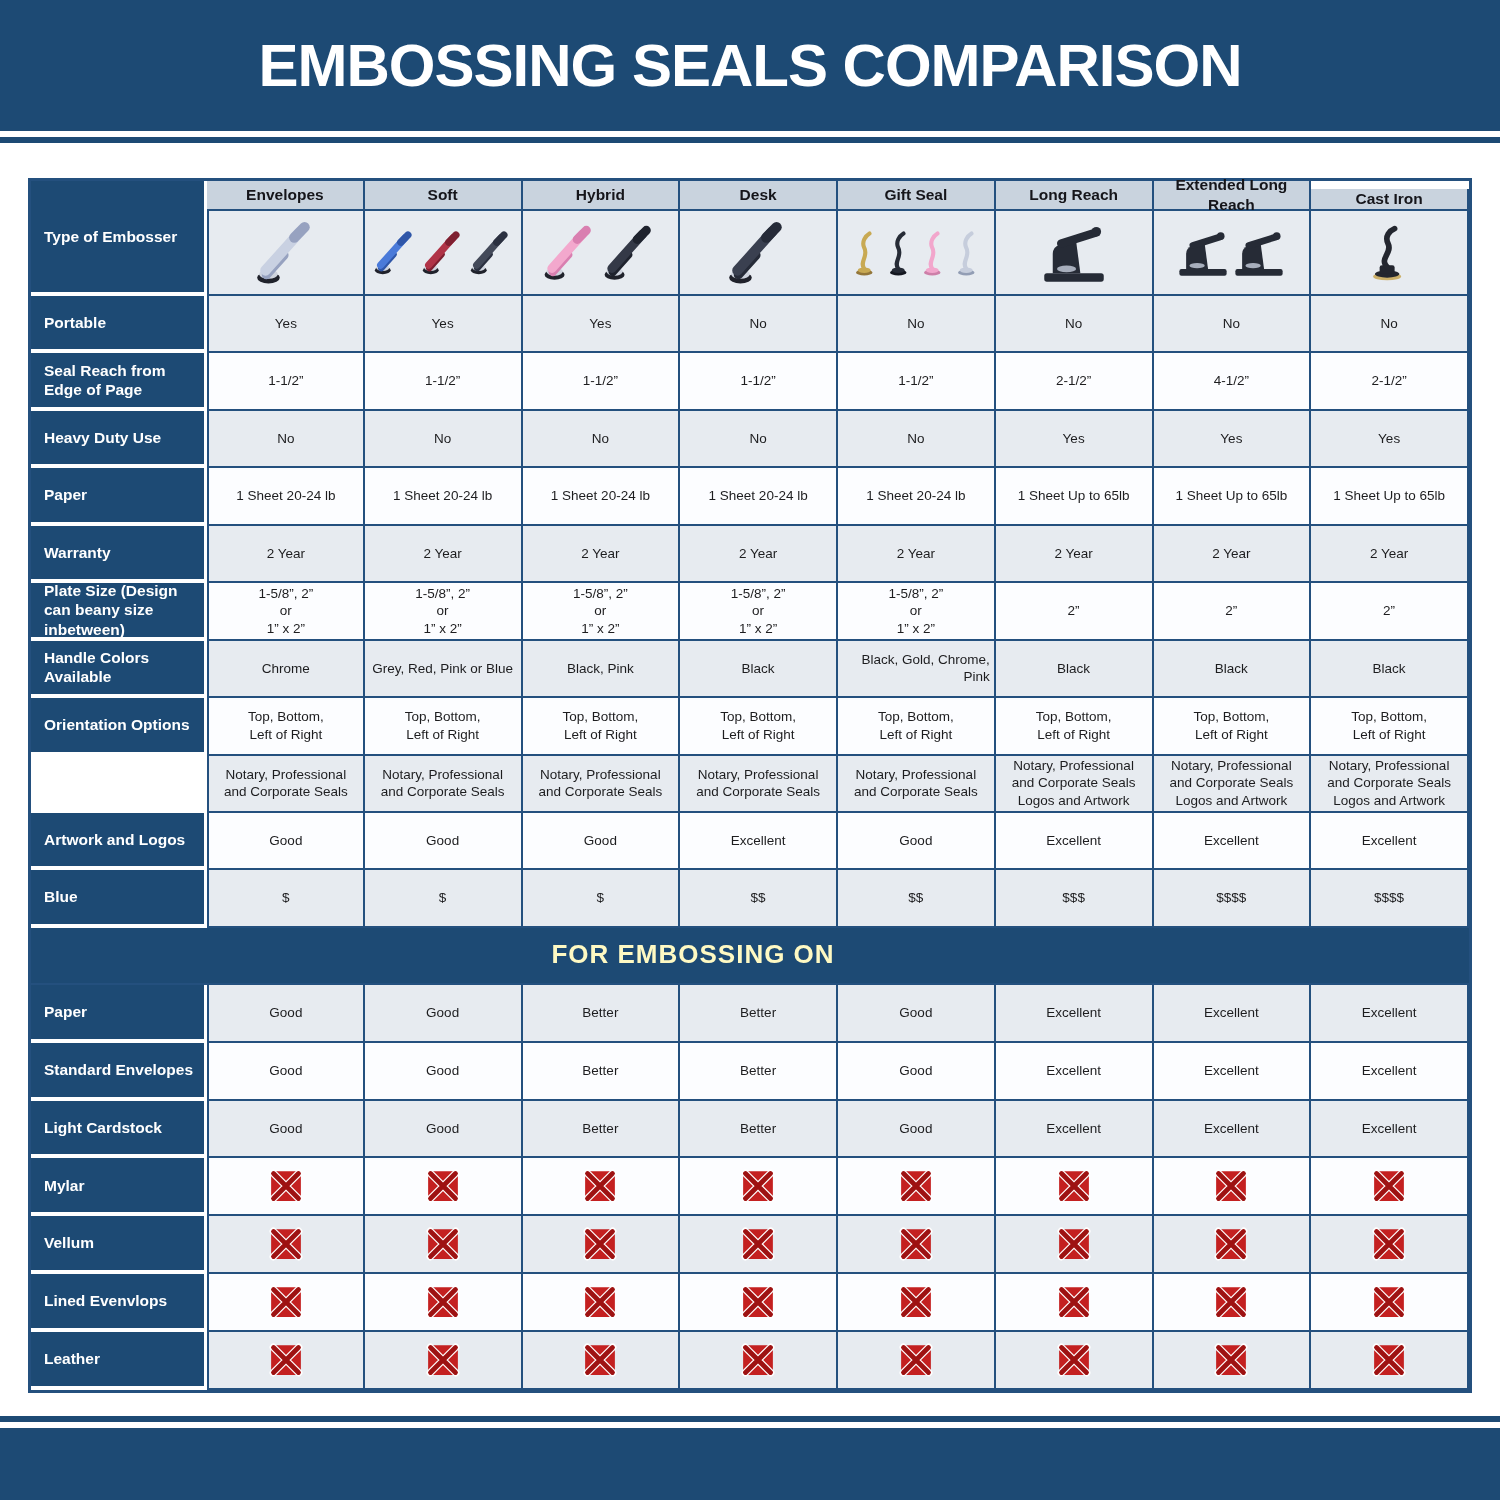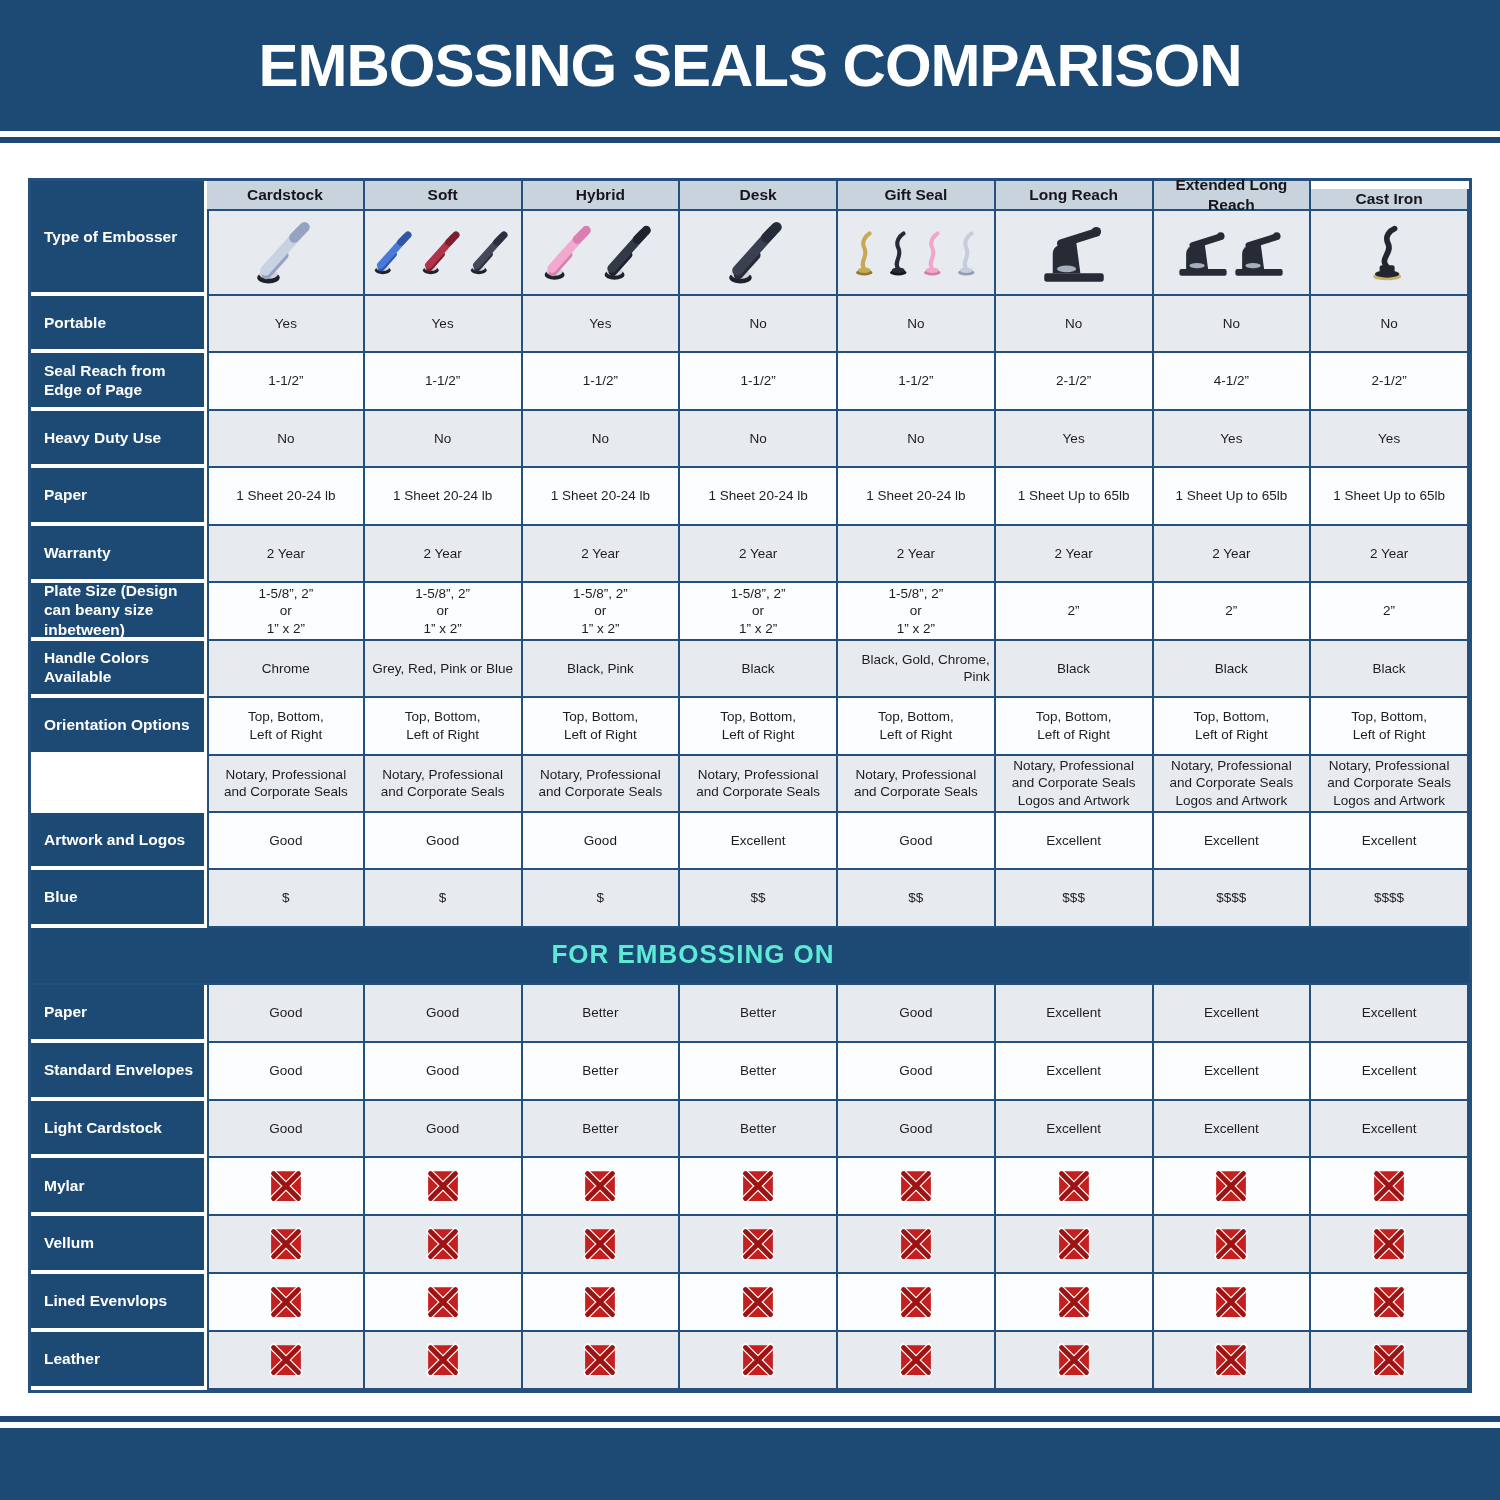--- a/index.html
+++ b/index.html
@@ -37,37 +37,37 @@
   .gray{background:var(--rowgray);}
   .white{background:var(--rowwhite);}
   .colhead{background:var(--headbg);font-weight:700;font-size:15.5px;color:#15151a;}
   .rowhead{
     background:var(--dark);color:#fff;font-weight:700;font-size:15.5px;
     justify-content:flex-start;text-align:left;padding:4px 8px 4px 13px;
     border-right:3px solid #ffffff;border-bottom:4px solid #ffffff;line-height:1.25;
   }
   .firstdata{border-left:2px solid var(--bd);}
   .band{
-    background:var(--dark);color:#5eead4;font-weight:700;font-size:26px;letter-spacing:1px;
+    background:var(--dark);color:#fef9c3;font-weight:700;font-size:26px;letter-spacing:1px;
     border-right:none;padding-right:118px;
   }
   .imgwrap{display:flex;align-items:flex-end;justify-content:center;gap:2px;}
   .pimg{display:block;}
 </style>
 </head>
 <body style="--dark: #1d4a74; --bd: #24507e; --headbg: #c9d3de; --rowgray: #e7ebf0; --rowwhite: #fcfdff; --xred: #c42020; --xdark: #9e1212;">
 
 <div class="titleband">
   <h1>EMBOSSING SEALS COMPARISON</h1>
 </div>
 <div class="rule top"></div>
 
 <main id="grid" class="grid">
     <div class="c rowhead corner" style="grid-area: 1 / 1 / span 2; text-align: center;">Type of Embosser</div>
-    <div class="c colhead" style="grid-area: 1 / 2;">Cardstock</div>
+    <div class="c colhead" style="grid-area: 1 / 2;">Envelopes</div>
     <div class="c gray firstdata" style="grid-area: 2 / 2;"><div class="imgwrap"><svg class="pimg" width="66" height="66" viewBox="0 0 64 64">
           <ellipse cx="15" cy="56" rx="11" ry="5.5" fill="#20222b"></ellipse>
           <ellipse cx="15" cy="52.5" rx="9" ry="4.5" fill="#cfd4de"></ellipse>
           <path d="M13 53 L30 34" stroke="#97a2c0" stroke-width="9" stroke-linecap="round" fill="none"></path>
           <path d="M12 49 L46 11" stroke="#c9d1e2" stroke-width="10" stroke-linecap="round" fill="none"></path>
           <path d="M40 17 L50 7" stroke="#97a2c0" stroke-width="10" stroke-linecap="round" fill="none"></path>
         </svg></div></div>
     <div class="c colhead" style="grid-area: 1 / 3;">Soft</div>
     <div class="c gray" style="grid-area: 2 / 3;"><div class="imgwrap"><svg class="pimg" width="46" height="46" viewBox="0 0 64 64">
           <ellipse cx="15" cy="56" rx="11" ry="5.5" fill="#20222b"></ellipse>

